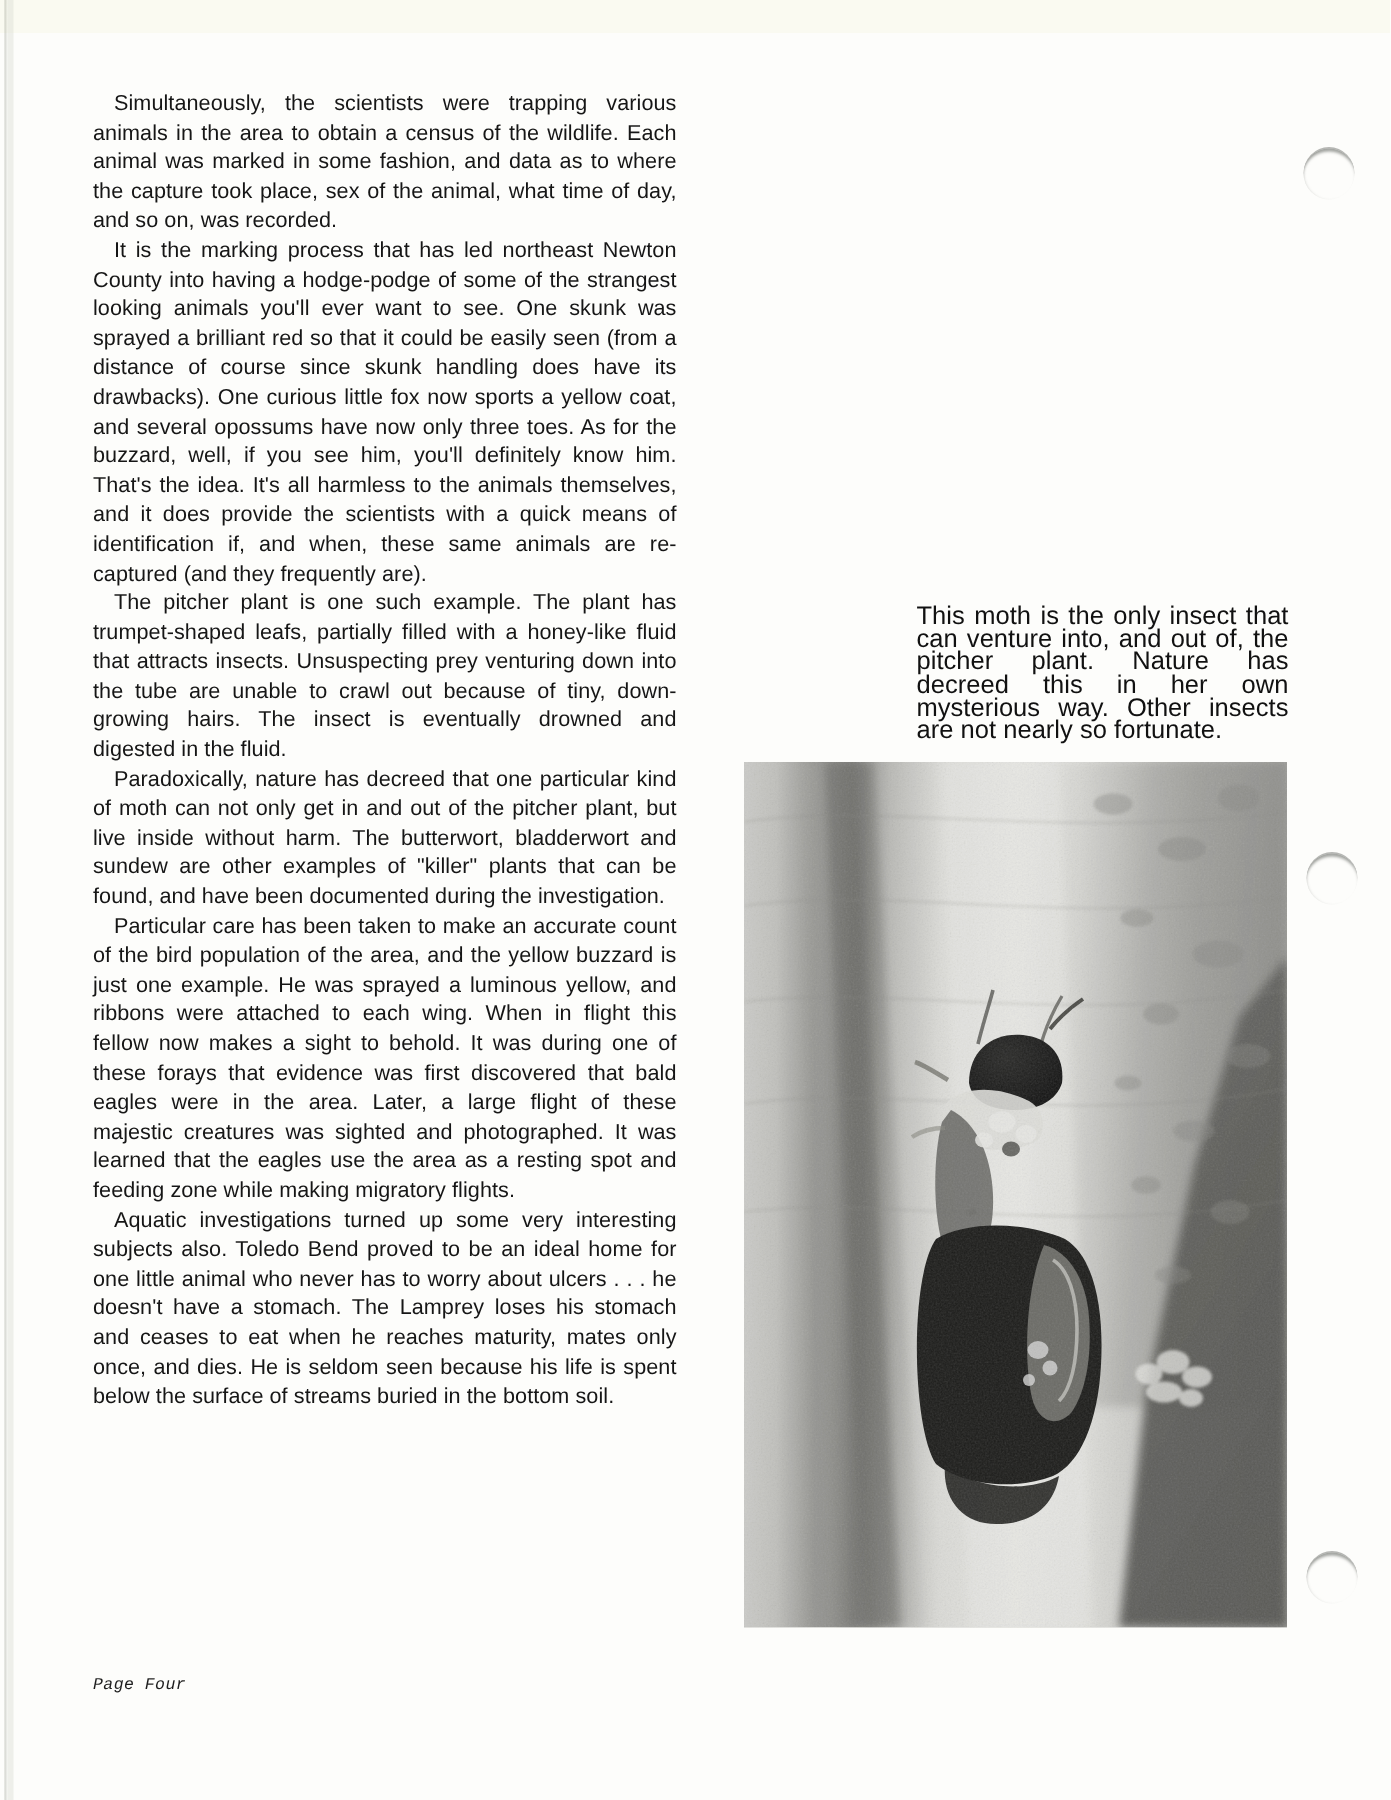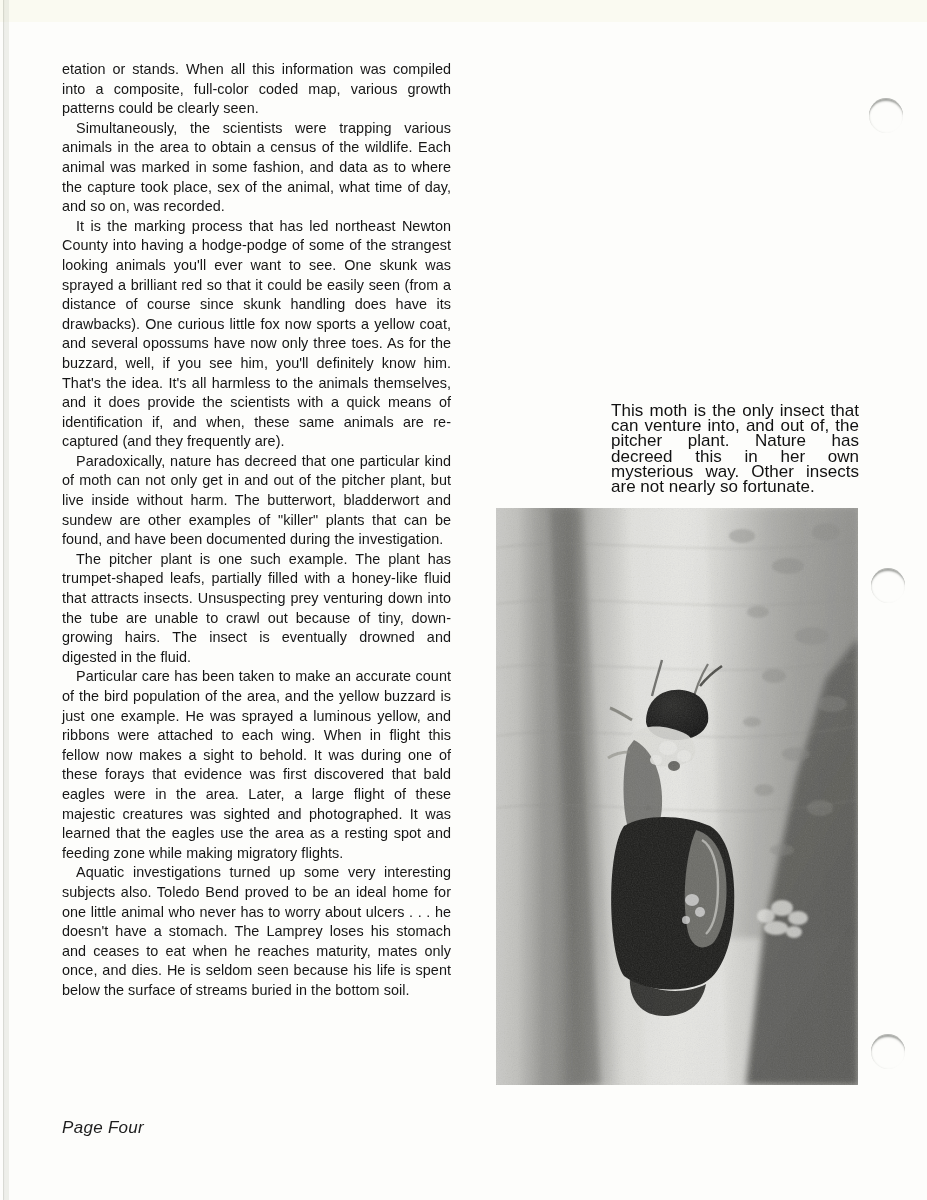--- a/index.html
+++ b/index.html
@@ -58,24 +58,25 @@
     letter-spacing: 0.05px;
     -webkit-font-smoothing: none;
   }
   .body-par.first { text-indent: 0; }
 
   
   .page-number {
     position: absolute;
     left: 62px;
     top: 1118px;
-    font-size: 17px;
+    font-size: 11px;
     font-style: italic;
     color: #1d1d1d;
     letter-spacing: 0.3px;
+    font-family: Liberation Mono, monospace;
   }
 
   
   .caption {
     position: absolute;
     left: 611px;
     top: 403px;
     width: 248px;
     margin: 0;
     font-size: 17px;
@@ -120,25 +121,24 @@
 
   <div class="scan-top-noise"></div>
   <div class="page-edge-left"></div>
   <div class="page-edge-left2"></div>
 
   <div class="hole h1"></div>
   <div class="hole h2"></div>
   <div class="hole h3"></div>
 
   <div class="text-column">
-    <p class="body-par first">etation or stands. When all this information was compiled into a composite, full-color coded map, various growth patterns could be clearly seen.</p>
     <p class="body-par">Simultaneously, the scientists were trapping various animals in the area to obtain a census of the wildlife. Each animal was marked in some fashion, and data as to where the capture took place, sex of the animal, what time of day, and so on, was recorded.</p>
     <p class="body-par">It is the marking process that has led northeast Newton County into having a hodge-podge of some of the strangest looking animals you'll ever want to see. One skunk was sprayed a brilliant red so that it could be easily seen (from a distance of course since skunk handling does have its drawbacks). One curious little fox now sports a yellow coat, and several opossums have now only three toes. As for the buzzard, well, if you see him, you'll definitely know him. That's the idea. It's all harmless to the animals themselves, and it does provide the scientists with a quick means of identification if, and when, these same animals are re-captured (and they frequently are).</p>
+    <p class="body-par">The pitcher plant is one such example. The plant has trumpet-shaped leafs, partially filled with a honey-like fluid that attracts insects. Unsuspecting prey venturing down into the tube are unable to crawl out because of tiny, down-growing hairs. The insect is eventually drowned and digested in the fluid.</p>
     <p class="body-par">Paradoxically, nature has decreed that one particular kind of moth can not only get in and out of the pitcher plant, but live inside without harm. The butterwort, bladderwort and sundew are other examples of "killer" plants that can be found, and have been documented during the investigation.</p>
-    <p class="body-par">The pitcher plant is one such example. The plant has trumpet-shaped leafs, partially filled with a honey-like fluid that attracts insects. Unsuspecting prey venturing down into the tube are unable to crawl out because of tiny, down-growing hairs. The insect is eventually drowned and digested in the fluid.</p>
     <p class="body-par">Particular care has been taken to make an accurate count of the bird population of the area, and the yellow buzzard is just one example. He was sprayed a luminous yellow, and ribbons were attached to each wing. When in flight this fellow now makes a sight to behold. It was during one of these forays that evidence was first discovered that bald eagles were in the area. Later, a large flight of these majestic creatures was sighted and photographed. It was learned that the eagles use the area as a resting spot and feeding zone while making migratory flights.</p>
     <p class="body-par">Aquatic investigations turned up some very interesting subjects also. Toledo Bend proved to be an ideal home for one little animal who never has to worry about ulcers . . . he doesn't have a stomach. The Lamprey loses his stomach and ceases to eat when he reaches maturity, mates only once, and dies. He is seldom seen because his life is spent below the surface of streams buried in the bottom soil.</p>
   </div>
 
   <div class="page-number">Page Four</div>
 
   <p class="caption">This moth is the only insect that can venture into, and out of, the pitcher plant. Nature has decreed this in her own mysterious way. Other insects are not nearly so fortunate.</p>
 
   <div class="photo">
     <svg width="362" height="577" viewBox="0 0 362 577">

